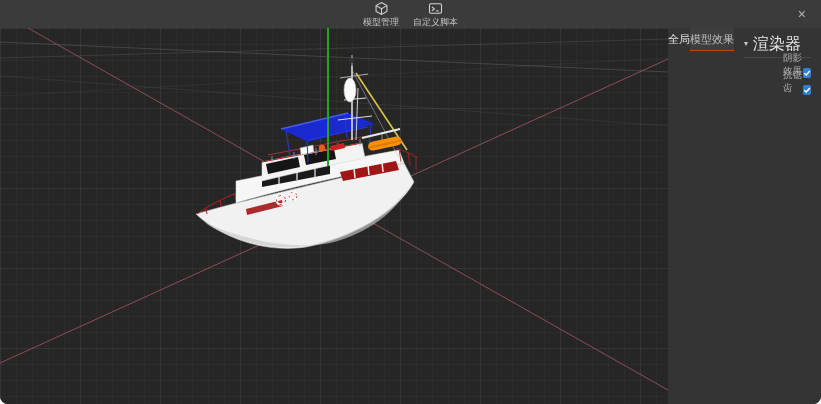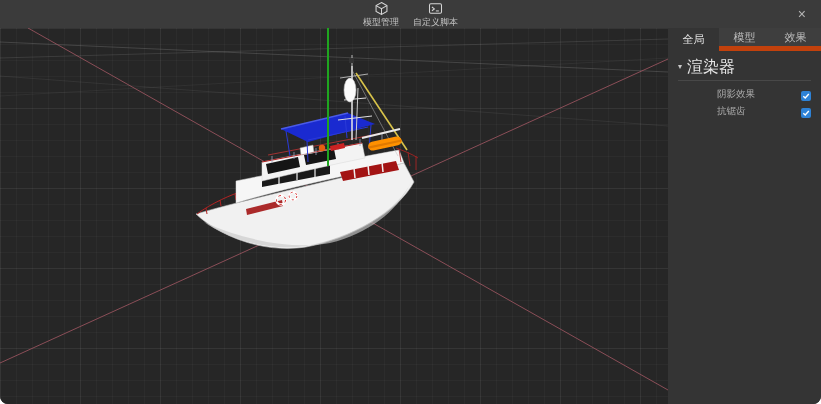--- a/index.html
+++ b/index.html
@@ -21,23 +21,23 @@
     background-image:
       linear-gradient(rgba(255,255,255,0.028) 1px, transparent 1px),
       linear-gradient(90deg, rgba(255,255,255,0.028) 1px, transparent 1px),
       linear-gradient(rgba(255,255,255,0.045) 1px, transparent 1px),
       linear-gradient(90deg, rgba(255,255,255,0.045) 1px, transparent 1px);
     background-size:16px 16px,16px 16px,80px 80px,80px 80px;
     overflow:hidden;}
   .scene{position:absolute;left:0;top:0;}
 
   
-  .sidebar{width:153px;height:376px;background:#343434;display:flex;flex-direction:column;}
+  .sidebar{width:153px;height:376px;background:#343434;display:flex;flex-direction:row;}
   .tabbar{display:flex;height:23px;background:#3e3e3e;flex-shrink:0;}
-  .tab{flex:1;display:flex;align-items:center;justify-content:center;font-size:11px;color:#bdbdbd;cursor:pointer;border-bottom:5px solid #c2410c;}
+  .tab{flex:1;display:flex;align-items:center;justify-content:center;font-size:11px;color:#bdbdbd;cursor:pointer;border-bottom:1px solid #c2410c;}
   .tab.active{background:#343434;color:#e3e3e3;border-bottom:1px solid transparent;}
   .panel{padding:6px 10px 0 10px;}
   .section-header{display:flex;align-items:center;gap:5px;height:20px;cursor:pointer;}
   .caret{font-size:8px;color:#c9c9c9;line-height:8px;}
   .section-title{font-size:16px;color:#e6e6e6;}
   .section-divider{border-bottom:1px solid #484848;margin:3px 0 4px 0;}
   .prop-row{display:flex;align-items:flex-end;justify-content:space-between;height:16px;margin-bottom:1px;margin-left:39px;}
   .prop-label{font-size:9.5px;color:#adadad;}
   .checkbox{width:10px;height:10px;background:#2e82d6;border-radius:2px;display:flex;align-items:center;justify-content:center;cursor:pointer;}
   .checkbox svg{display:block;}

